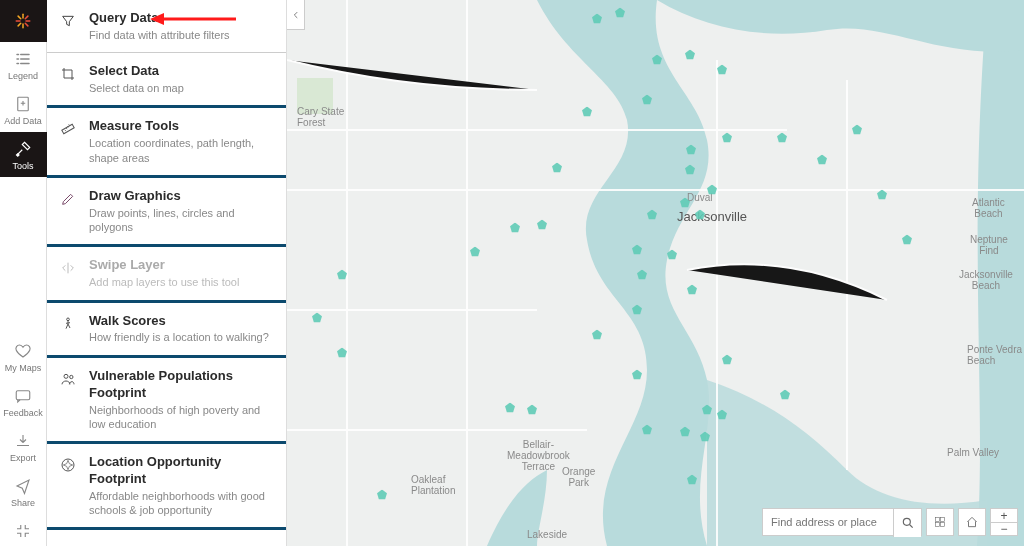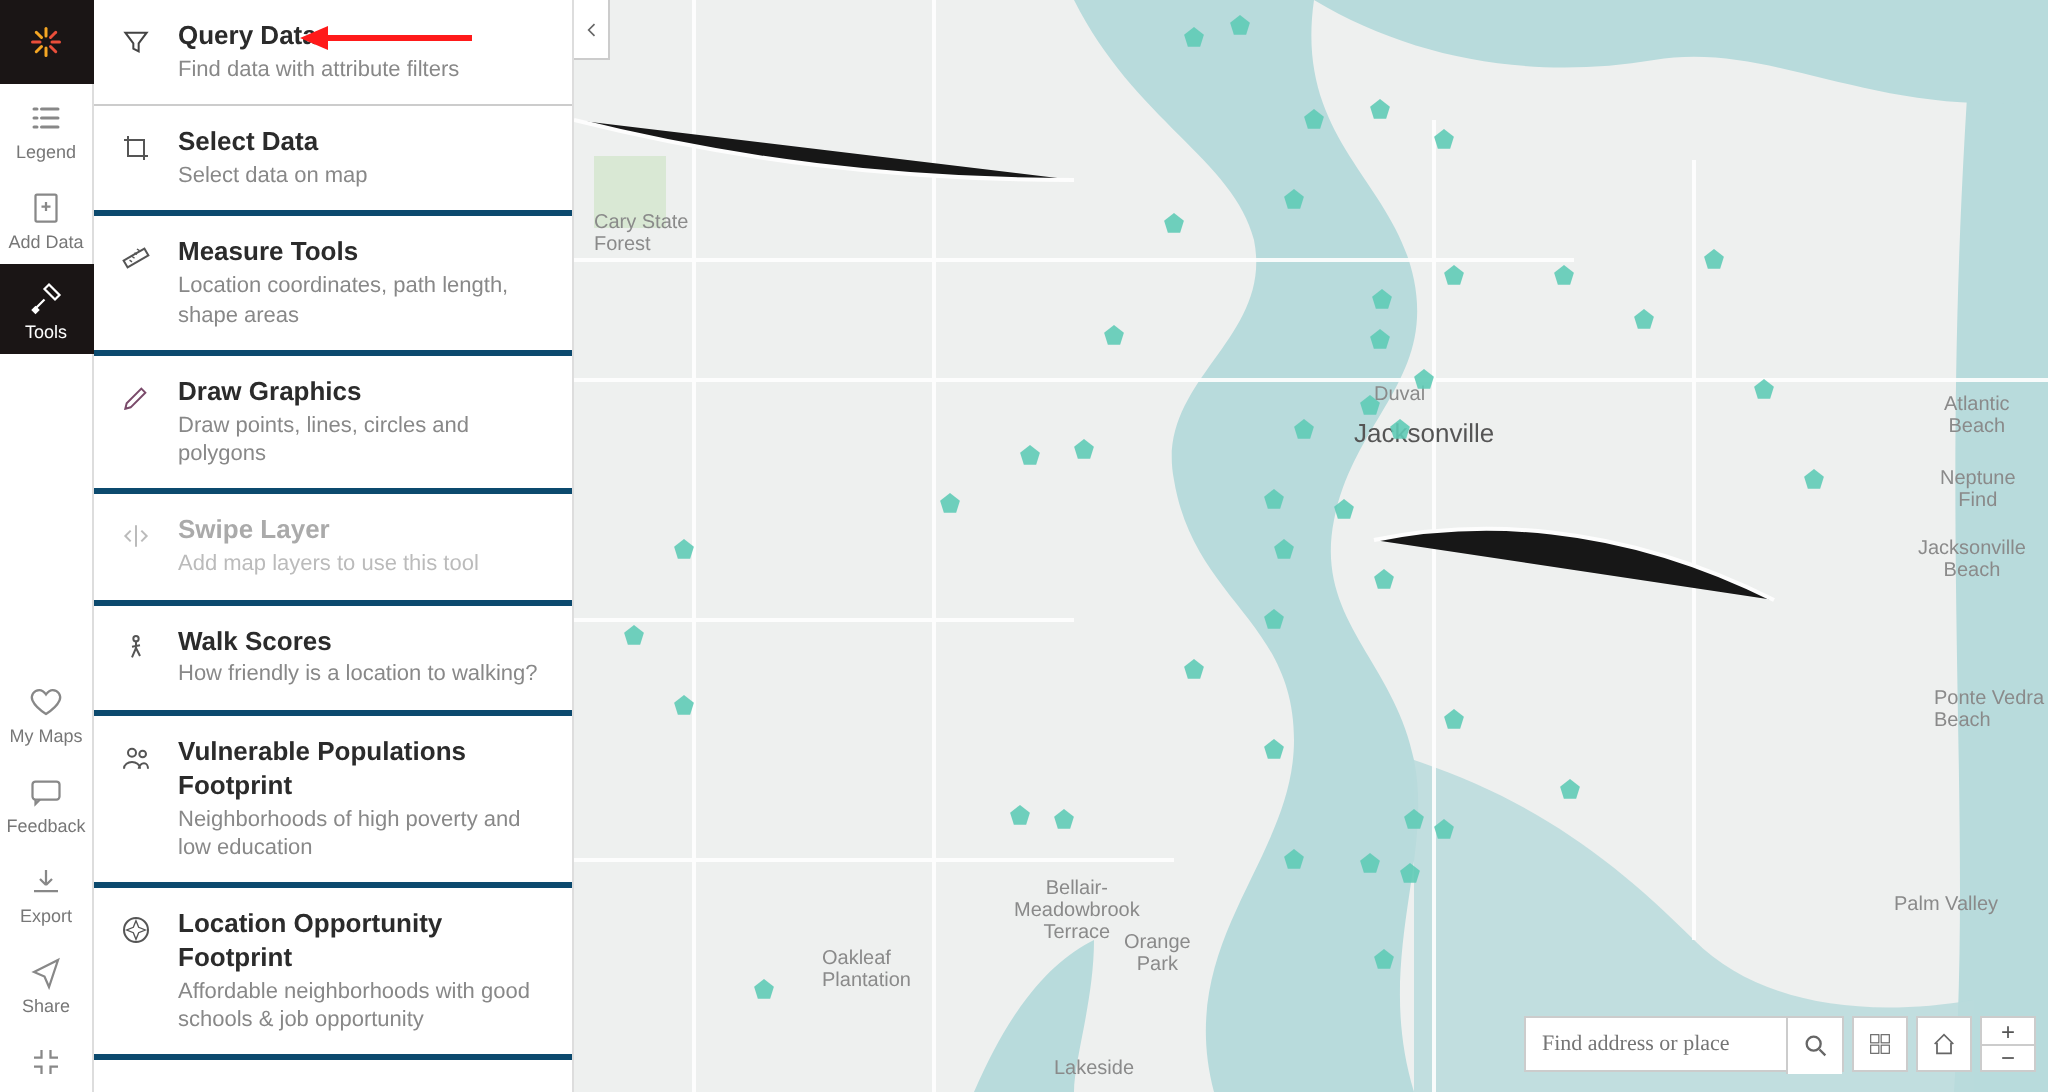--- a/index.html
+++ b/index.html
@@ -167,21 +167,20 @@
     background: #fff;
     border: 1px solid #ccc;
     height: 28px;
   }
   .mc-search input {
     border: none; outline: none;
     padding: 0 8px;
     width: 130px;
     font-size: 11px;
     color: #666;
-    font-family: Liberation Serif, serif;
   }
   .mc-btn {
     width: 28px; height: 28px;
     background: #fff;
     border: 1px solid #ccc;
     display: flex; align-items: center; justify-content: center;
     cursor: pointer;
     color: #555;
     font-size: 13px;
   }

